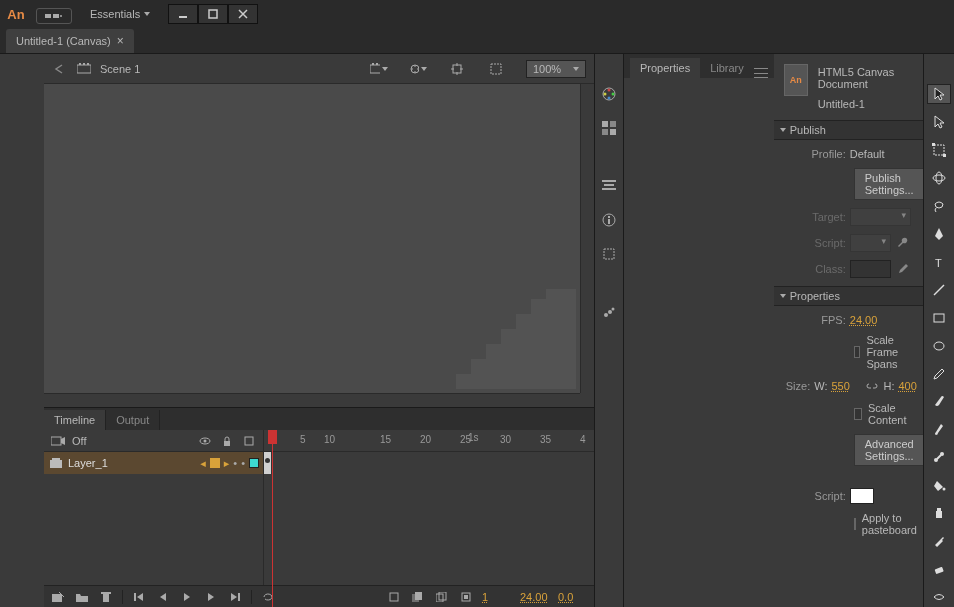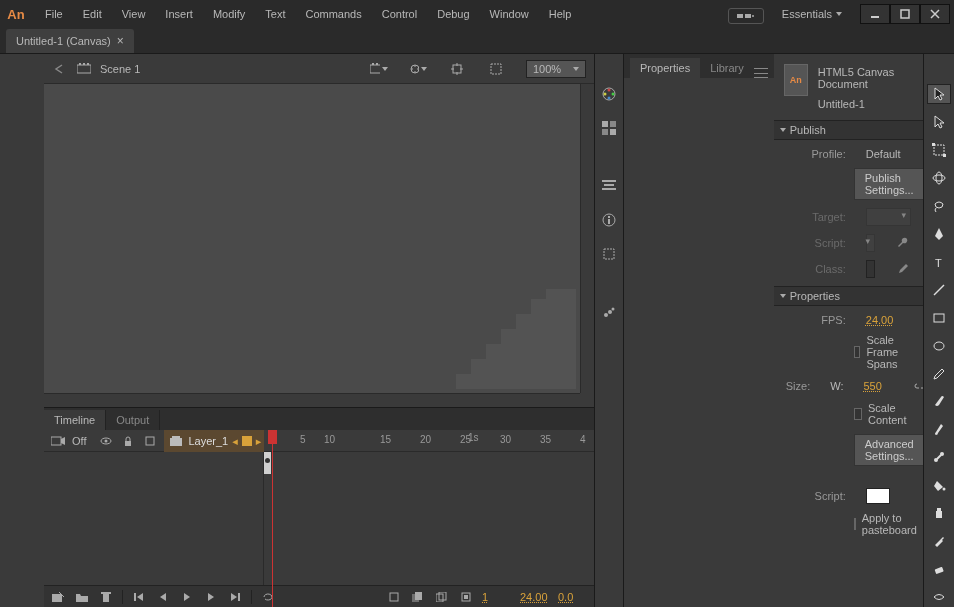--- a/index.html
+++ b/index.html
@@ -28,21 +28,21 @@
 .stage-view { flex: 1; background: #4a4a4a; position: relative; overflow: hidden; }
 .stage-scroll-v { position: absolute; right: 0; top: 0; width: 14px; height: calc(100% - 14px); background: #3a3a3a; border-left: 1px solid #2a2a2a; }
 .stage-scroll-h { position: absolute; bottom: 0; left: 0; height: 14px; width: calc(100% - 14px); background: #3a3a3a; border-top: 1px solid #2a2a2a; }
 .stage-corner { position: absolute; right: 0; bottom: 0; width: 14px; height: 14px; background: #3a3a3a; }
 .stairs { position: absolute; right: 18px; bottom: 18px; opacity: 0.15; }
 .timeline-panel { height: 200px; background: #3a3a3a; border-top: 1px solid #1a1a1a; display: flex; flex-direction: column; }
 .tl-tabs { height: 22px; background: #2e2e2e; display: flex; align-items: flex-end; }
 .tl-tab { padding: 4px 10px; background: #3a3a3a; border-right: 1px solid #222; cursor: pointer; }
 .tl-tab.inactive { background: #2e2e2e; color: #888; }
 .tl-body { flex: 1; display: flex; position: relative; }
-.tl-left { width: 220px; background: #3a3a3a; border-right: 1px solid #2a2a2a; display: flex; flex-direction: row; }
+.tl-left { width: 220px; background: #3a3a3a; border-right: 1px solid #2a2a2a; display: flex; flex-direction: column; }
 .tl-left-header { height: 22px; display: flex; align-items: center; padding: 0 6px; gap: 6px; border-bottom: 1px solid #2a2a2a; }
 .tl-left-header .sp { flex: 1; }
 .tl-layer-row { height: 22px; display: flex; align-items: center; background: #5b4830; padding: 0 4px; gap: 4px; }
 .tl-layer-row .layer-name { flex: 1; color: #ddd; }
 .tl-right { flex: 1; display: flex; flex-direction: column; background: #3a3a3a; position: relative; }
 .tl-ruler { height: 22px; border-bottom: 1px solid #2a2a2a; position: relative; background: #3a3a3a; }
 .tl-ruler .tick { position: absolute; top: 4px; font-size: 10px; color: #999; }
 .tl-ruler .sec-label { position: absolute; top: -12px; font-size: 10px; color: #999; }
 .tl-frames { height: 22px; position: relative; background: #3a3a3a; }
 .tl-frames .frame-cells { position: absolute; left: 0; top: 0; height: 100%; display: flex; }
@@ -60,21 +60,21 @@
 .prop-panel { width: 300px; background: #3a3a3a; border-right: 1px solid #1a1a1a; display: flex; flex-direction: row; }
 .prop-tabs { height: 24px; background: #2e2e2e; display: flex; align-items: flex-end; padding-left: 6px; position: relative; }
 .prop-tab { padding: 4px 10px; background: #3a3a3a; cursor: pointer; }
 .prop-tab.inactive { background: #2e2e2e; color: #888; }
 .prop-tabs .menu-stripes { margin-left: auto; margin-right: 6px; cursor: pointer; }
 .prop-body { flex: 1; overflow: hidden; }
 .doc-info { padding: 10px; display: flex; gap: 10px; align-items: flex-start; }
 .doc-icon { width: 32px; height: 32px; background: #555; border: 1px solid #666; display: flex; align-items: center; justify-content: center; font-size: 9px; color: #e68a45; font-weight: bold; }
 .section-header { height: 20px; background: #333; border-top: 1px solid #222; border-bottom: 1px solid #222; display: flex; align-items: center; padding: 0 6px; gap: 4px; cursor: pointer; }
 .section-body { padding: 8px 12px; display: flex; flex-direction: column; gap: 8px; }
-.form-row { display: flex; align-items: center; gap: 20px; }
+.form-row { display: flex; align-items: center; gap: 4px; }
 .form-row .lbl { width: 60px; text-align: right; color: #999; }
 .btn { background: #555; border: 1px solid #333; padding: 3px 10px; cursor: pointer; color: #ccc; }
 .dd-disabled { background: #444; border: 1px solid #333; height: 18px; flex: 1; max-width: 170px; position: relative; opacity: 0.6; }
 .dd-disabled::after { content: "▾"; position: absolute; right: 4px; top: 1px; font-size: 9px; }
 .txt-input { background: #333; border: 1px solid #222; height: 18px; flex: 1; max-width: 170px; }
 .checkbox-row { display: flex; align-items: center; gap: 6px; margin-left: 68px; }
 .chk { width: 12px; height: 12px; border: 1px solid #666; background: #333; }
 .val-link { color: #d9a23a; text-decoration: underline dotted; cursor: text; min-width: 30px; display: inline-block; }
 .swatch { width: 24px; height: 16px; background: #fff; border: 1px solid #222; cursor: pointer; }
 .tool-strip { width: 30px; background: #3a3a3a; display: flex; flex-direction: column; align-items: center; padding-top: 30px; gap: 8px; }
@@ -83,33 +83,20 @@
 svg { display: block; }
 .tri-down { width: 0; height: 0; border-left: 3px solid transparent; border-right: 3px solid transparent; border-top: 4px solid #aaa; }
 .menu-stripes { width: 14px; height: 10px; display: flex; flex-direction: column; justify-content: space-between; }
 .menu-stripes span { height: 1px; background: #888; display: block; }
 </style>
 </head>
 <body>
 
 <div class="titlebar">
   <div class="app-icon">An</div>
-  <div class="menubar">
-    <div class="menu-item">File</div>
-    <div class="menu-item">Edit</div>
-    <div class="menu-item">View</div>
-    <div class="menu-item">Insert</div>
-    <div class="menu-item">Modify</div>
-    <div class="menu-item">Text</div>
-    <div class="menu-item">Commands</div>
-    <div class="menu-item">Control</div>
-    <div class="menu-item">Debug</div>
-    <div class="menu-item">Window</div>
-    <div class="menu-item">Help</div>
-  </div>
   <div class="title-controls">
     <div class="dock-pref">
       <svg width="18" height="10" viewBox="0 0 18 10">
           <rect x="0" y="3" width="6" height="4" fill="#aaa"></rect>
           <rect x="8" y="3" width="6" height="4" fill="#aaa"></rect>
           <circle cx="16" cy="5" r="1" fill="#aaa"></circle>
         </svg>
     </div>
     <div class="workspace-sel">
       <span>Essentials</span>

